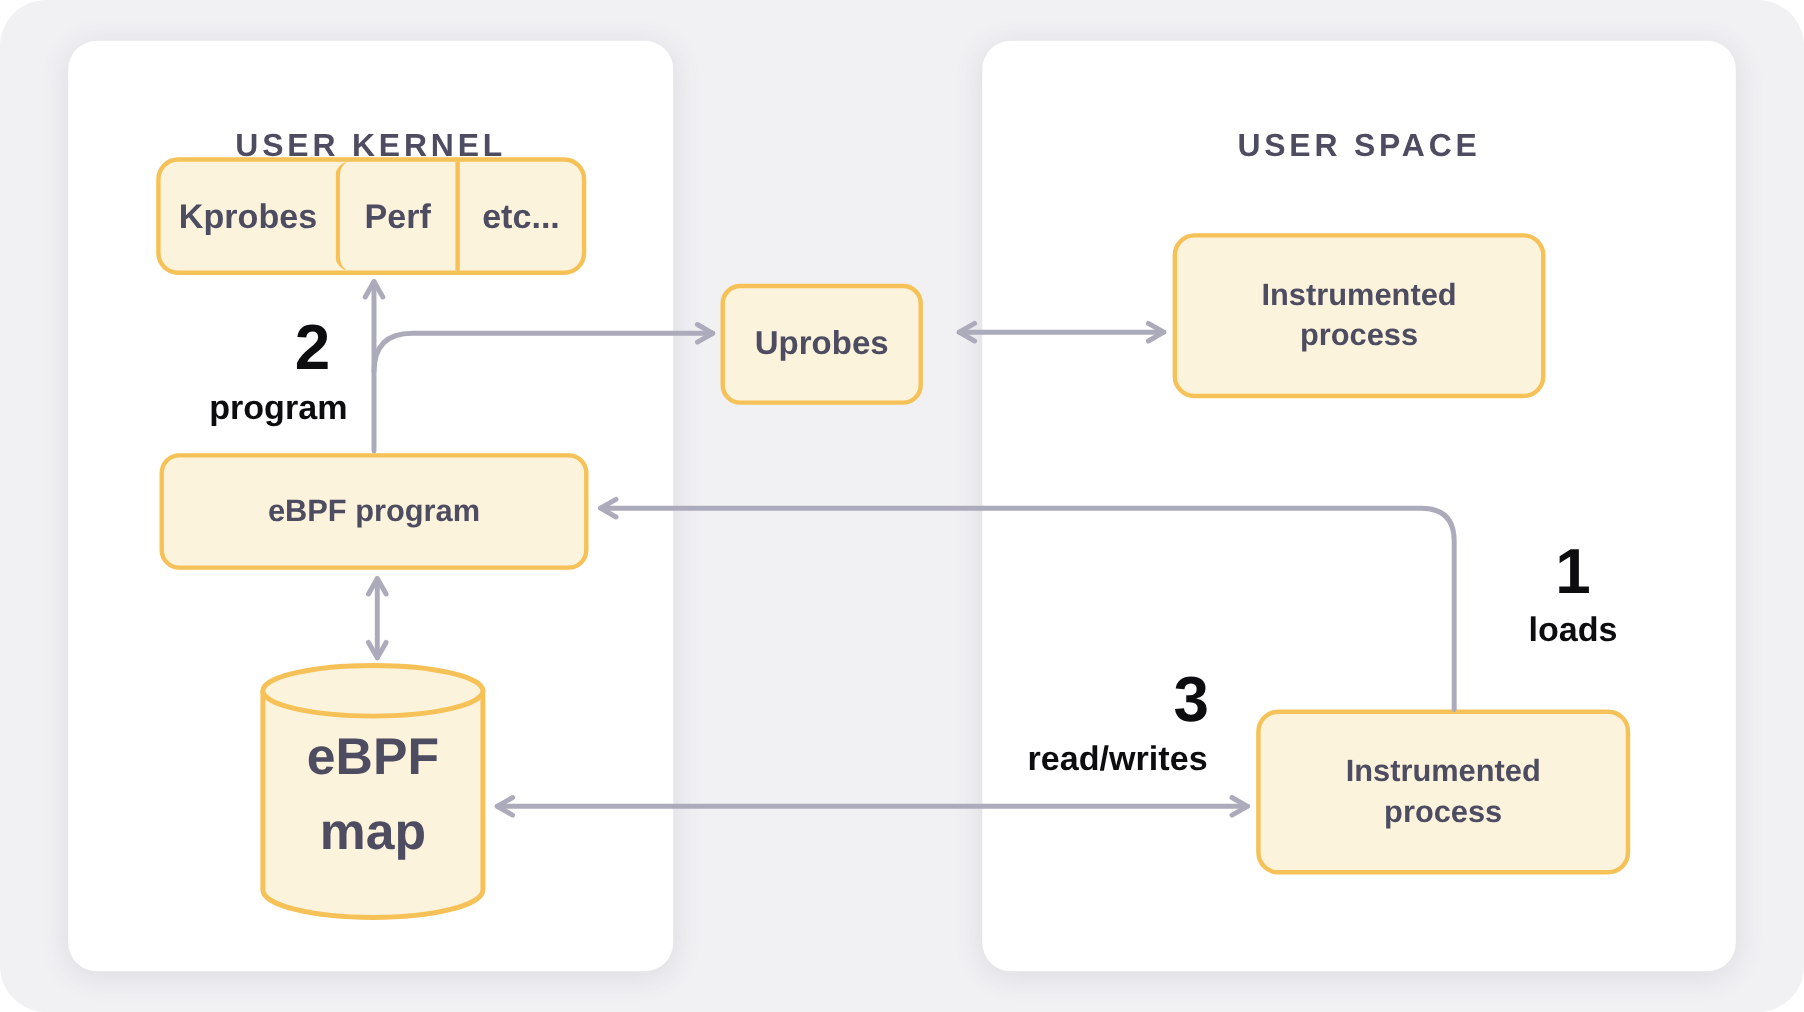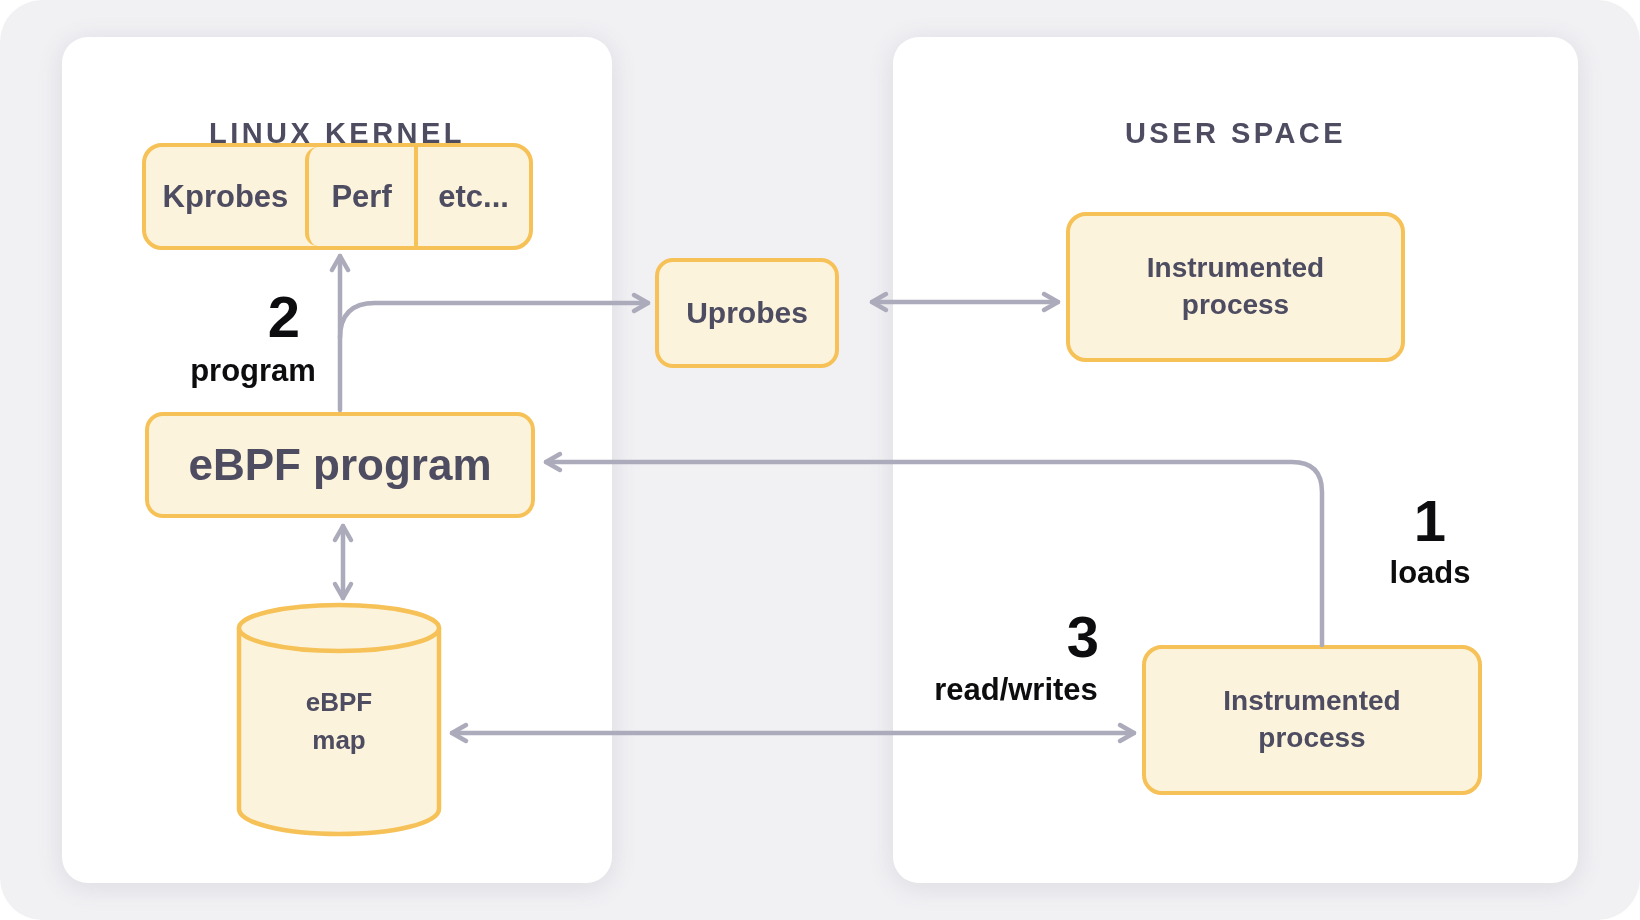--- a/index.html
+++ b/index.html
@@ -13,41 +13,41 @@
   .ybox{position:absolute;background:#fcf3dd;border:4px solid #f6c156;border-radius:18px;
         display:flex;align-items:center;justify-content:center;
         color:#4d4c61;font-weight:bold;box-sizing:border-box;text-align:center;}
   .probes{left:80px;top:106px;width:391px;height:107px;padding:0;border-radius:20px;align-items:center;}
   .probes .cell{height:100%;display:flex;align-items:center;justify-content:center;
                 font-size:31px;font-weight:bold;color:#4d4c61;}
   .probes .cell + .cell{border-left:4px solid #f6c156;}
   .cell.c1{flex:0 0 41.5%;}
   .cell.c2{flex:0 0 27.5%;border-radius:13px;}
   .cell.c3{flex:1;}
-  .ebpf-program{left:83px;top:375px;width:390px;height:106px;font-size:44px;}
+  .ebpf-program{left:83px;top:375px;width:390px;height:106px;font-size:28px;}
   .uprobes{left:655px;top:258px;width:184px;height:110px;font-size:30px;}
   .instr{font-size:28px;line-height:1.32;border-radius:20px;}
   .instr.top{left:173px;top:175px;width:339px;height:150px;}
   .instr.bottom{left:249px;top:608px;width:340px;height:150px;}
   .arrows,.cyl{position:absolute;left:0;top:0;width:1640px;height:920px;pointer-events:none;}
   .map-label{position:absolute;left:235px;top:662px;width:208px;height:120px;
              display:flex;flex-direction:column;align-items:center;justify-content:center;
-             color:#4d4c61;font-size:26px;font-weight:bold;line-height:1.45;}
+             color:#4d4c61;font-size:47px;font-weight:bold;line-height:1.45;}
   .note{position:absolute;transform:translate(-50%,-50%);color:#0d0d0f;font-weight:bold;
         white-space:nowrap;}
   .note.num{font-size:58px;}
   .note.word{font-size:31px;}
 </style>
 </head>
 <body>
 
 <div class="canvas">
 
   <section class="panel kernel">
-    <h2 class="panel-title">LINUX KERNEL</h2>
+    <h2 class="panel-title">USER KERNEL</h2>
 
     <div class="ybox probes">
       <div class="cell c1">Kprobes</div>
       <div class="cell c2">Perf</div>
       <div class="cell c3">etc...</div>
     </div>
 
     <div class="ybox ebpf-program">eBPF program</div>
   </section>
 

